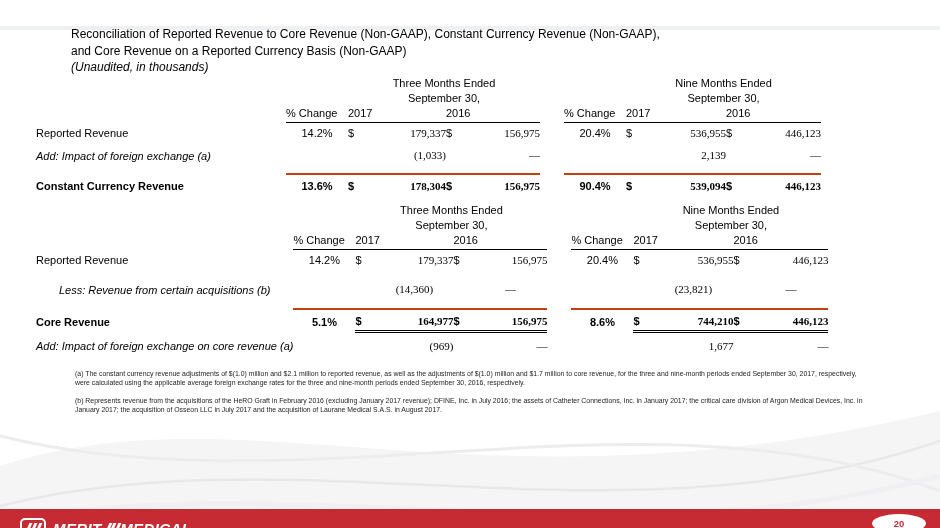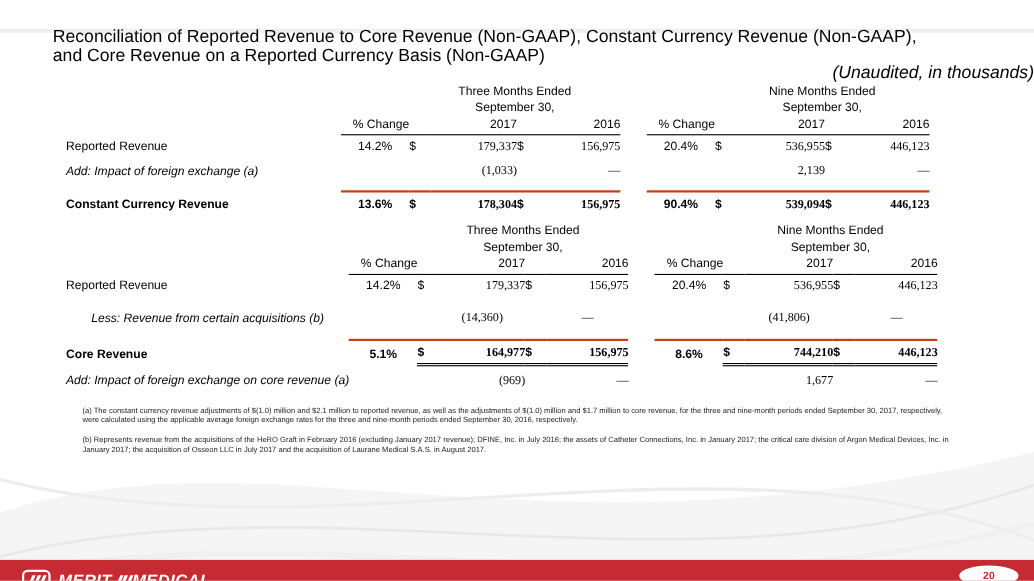--- a/index.html
+++ b/index.html
@@ -3,31 +3,31 @@
 <meta charset="utf-8">
 <style>
   * { margin:0; padding:0; box-sizing:border-box; }
   html,body { width:940px; height:528px; }
   body { font-family:"Liberation Sans", sans-serif; background:#fff; position:relative; overflow:hidden; }
   .slide { position:relative; width:940px; height:528px; background:#fff; }
   .top-strip { position:absolute; left:0; top:0; width:940px; height:4px; background:#eef0f1; }
   .swoosh { position:absolute; left:0; top:290px; z-index:0; }
   .content { position:relative; z-index:1; }
 
-  .title-block { margin:26px 0 0 48px; font-size:16px; line-height:16.5px; color:#000; }
-  .title-line3 { font-style:italic;text-align:right; }
-
-  table.fin { border-collapse:collapse; table-layout:fixed; margin-left:60px; font-size:11px; color:#000; }
+  .title-block { margin:26px 0 0 71px; font-size:12px; line-height:16.5px; color:#000; }
+  .title-line3 { font-style:italic; }
+
+  table.fin { border-collapse:collapse; table-layout:fixed; margin-left:36px; font-size:11px; color:#000; }
   table.fin th, table.fin td { padding:0; font-weight:normal; vertical-align:bottom; white-space:nowrap; overflow:visible; }
   col.c-label {width:250px;} col.c-pct {width:62px;} col.c-cur {width:20px;}
   col.c-v1 {width:78px;} col.c-v2 {width:74px;} col.c-gap {width:24px;}
   col.c-v3 {width:80px;} col.c-v4 {width:75px;}
 
   tr.hdr-period th { text-align:center; padding-bottom:1px; line-height:14px; }
-  tr.hdr-cols th { text-align:right; padding-bottom:2px; line-height:14px; }
+  tr.hdr-cols th { text-align:left; padding-bottom:2px; line-height:14px; }
   tr.hdr-cols th.line { border-bottom:1px solid #000; }
 
   td.lbl { text-align:left; white-space:normal; }
   td.pct { text-align:center; }
   td.cur { text-align:left; padding-left:3px; }
   td.val { text-align:right; padding-right:2px;font-family:Liberation Serif, serif; }
   tr.italic td.lbl { font-style:italic; }
   tr.total td { font-weight:bold; }
   td.rt { border-top:2px solid #c2410c; }
   td.dbl { border-bottom:3px double #000; }
@@ -219,21 +219,21 @@
       <tr class="r-mid2 italic">
         <td class="lbl">Less: Revenue from certain acquisitions (b)</td>
         <td class="pct"></td>
         <td class="cur"></td>
         <td class="val">(14,360)</td>
         <td class="cur"></td>
         <td class="val">—</td>
         <td></td>
         <td class="pct"></td>
         <td class="cur"></td>
-        <td class="val">(41,806)</td>
+        <td class="val">(23,821)</td>
         <td class="cur"></td>
         <td class="val">—</td>
       </tr>
       <tr class="r-total2 total">
         <td class="lbl">Core Revenue</td>
         <td class="pct rt">5.1%</td>
         <td class="cur rt dbl">$</td>
         <td class="val rt dbl">164,977</td>
         <td class="cur rt dbl">$</td>
         <td class="val rt dbl">156,975</td>

